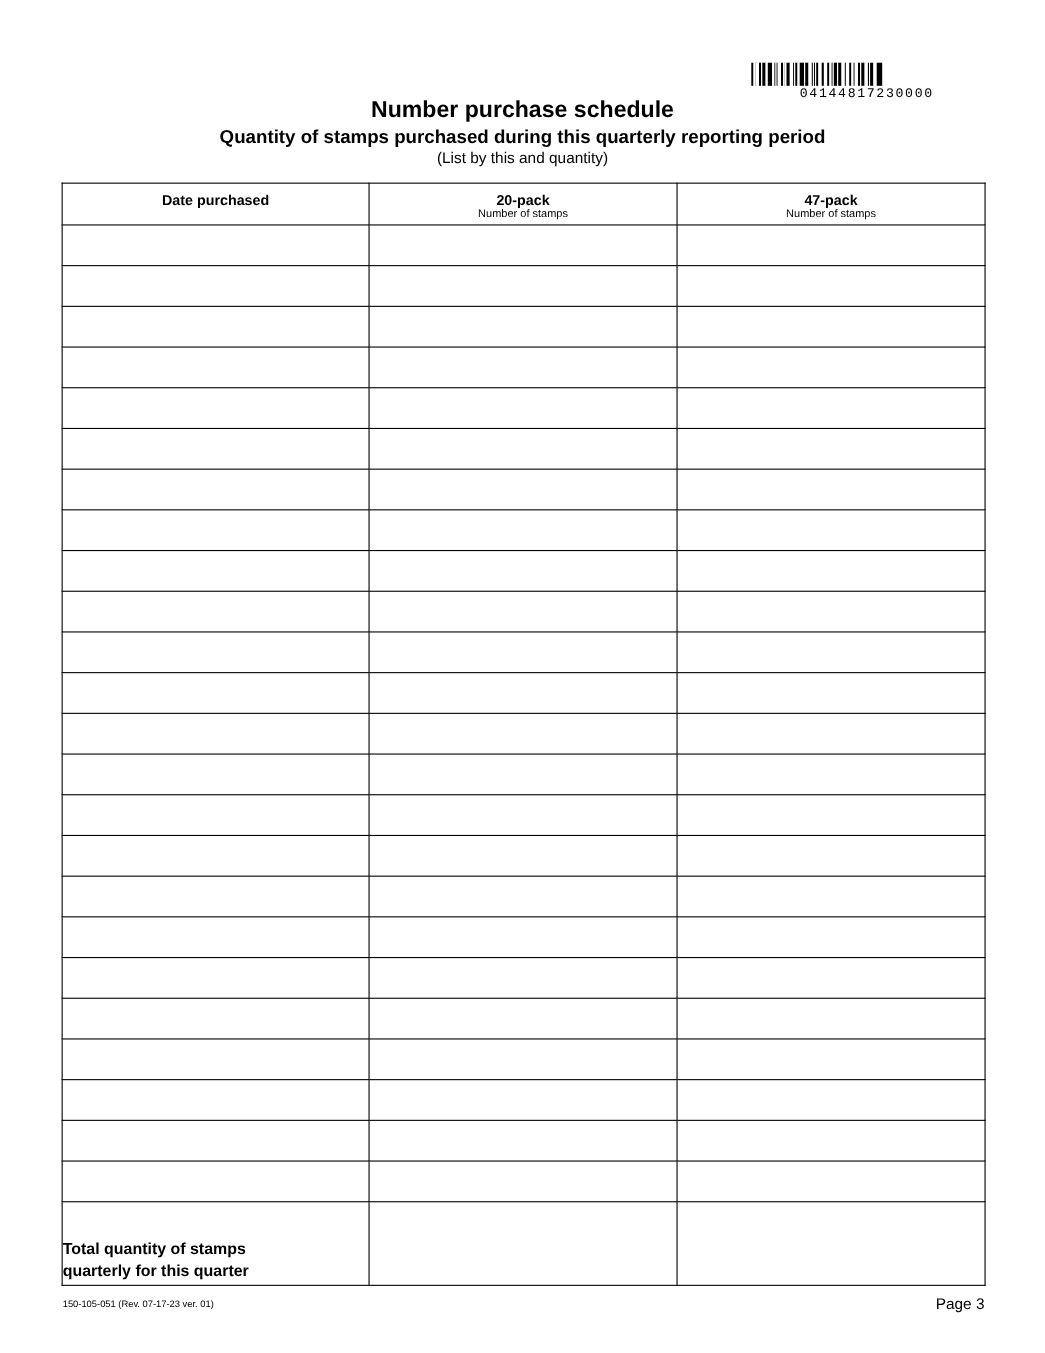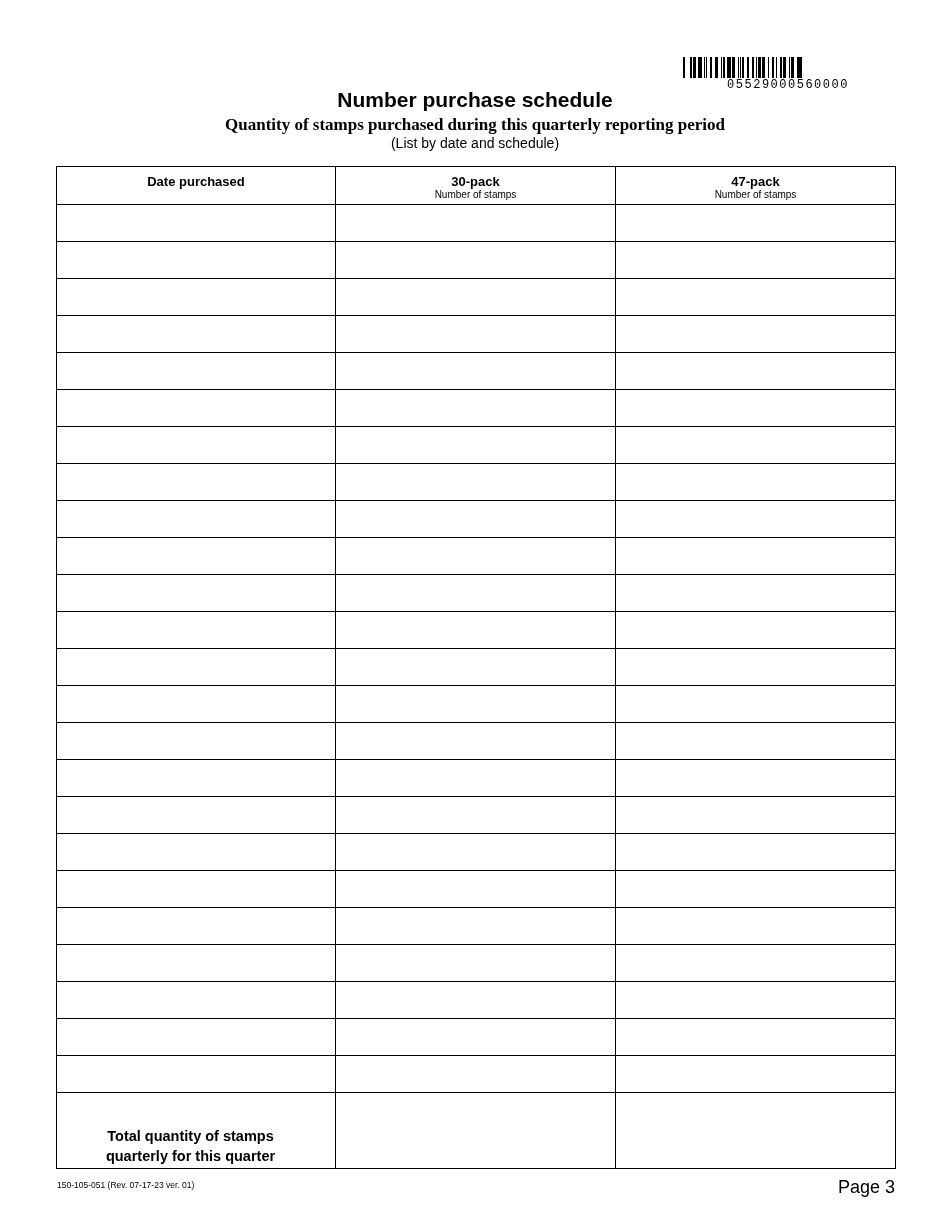--- a/index.html
+++ b/index.html
@@ -1,32 +1,32 @@
 <!DOCTYPE html>
 <html><head>
 <meta charset="utf-8">
 <style>
   html, body { margin:0; padding:0; background:#ffffff; }
   body { width:950px; height:1230px; position:relative; font-family:"Liberation Sans", sans-serif; color:#000; overflow:hidden; }
   .barcode { position:absolute; left:683px; top:57px; width:210px; height:21px; display:flex; align-items:stretch; }
   .barcode span { display:block; background:#000; height:100%; }
   .barcode-num { position:absolute; left:683px; top:78px; width:210px; text-align:center; font-family:"Liberation Mono", monospace; font-size:12px; letter-spacing:1.5px; }
   .title { position:absolute; left:0; width:950px; text-align:center; top:88px; font-size:21px; font-weight:bold; }
-  .subtitle { position:absolute; left:0; width:950px; text-align:center; top:115px; font-size:17px; font-weight:bold;font-family:Liberation Serif, serif; }
+  .subtitle { position:absolute; left:0; width:950px; text-align:center; top:115px; font-size:17px; font-weight:bold; }
   .note { position:absolute; left:0; width:950px; text-align:center; top:135px; font-size:14px; }
   table { position:absolute; left:56px; top:166px; width:839px; border-collapse:collapse; table-layout:fixed; }
   td, th { border:1.5px solid #000; padding:0; }
   th { height:37px; vertical-align:top; font-weight:normal;margin-top:48px; }
   .h-main { font-size:13px; font-weight:bold; display:block; margin-top:7px; }
   .h-sub { font-size:10px; display:block; }
   tr.data td { height:36px; }
   tr.total td { height:73px; }
-  .total-label { text-align:center; vertical-align:bottom; font-size:14.5px; font-weight:bold; line-height:20px; padding:0 11px 2px 0; }
+  .total-label { text-align:left; vertical-align:bottom; font-size:14.5px; font-weight:bold; line-height:20px; padding:0 11px 2px 0; }
   .footer-left { position:absolute; left:57px; top:1180px; font-size:8.5px; }
-  .footer-right { position:absolute; right:55px; top:1177px; font-size:18px; }
+  .footer-right { position:absolute; right:55px; top:1177px; font-size:14px; }
 </style>
 </head>
 <body>
 
 <div class="barcode" id="barcode">
     <span style="width: 1.8px;"></span>
     <span style="width: 1.8px; background: rgb(255, 255, 255);"></span>
     <span style="width: 0.9px;"></span>
     <span style="width: 2.7px; background: rgb(255, 255, 255);"></span>
     <span style="width: 1.8px;"></span>
@@ -80,39 +80,39 @@
     <span style="width: 2.7px;"></span>
     <span style="width: 2.7px; background: rgb(255, 255, 255);"></span>
     <span style="width: 0.9px;"></span>
     <span style="width: 1.8px; background: rgb(255, 255, 255);"></span>
     <span style="width: 2.7px;"></span>
     <span style="width: 2.7px; background: rgb(255, 255, 255);"></span>
     <span style="width: 2.7px;"></span>
     <span style="width: 0.9px; background: rgb(255, 255, 255);"></span>
     <span style="width: 1.8px;"></span>
   </div>
-<div class="barcode-num">05529000560000</div>
+<div class="barcode-num">04144817230000</div>
 
 <div class="title">Number purchase schedule</div>
 <div class="subtitle">Quantity of stamps purchased during this quarterly reporting period</div>
-<div class="note">(List by date and schedule)</div>
+<div class="note">(List by this and quantity)</div>
 
 <table>
   <colgroup>
       <col style="width:279px">
       <col style="width:280px">
       <col style="width:280px">
     </colgroup>
   <thead>
     <tr>
       <th>
         <span class="h-main">Date purchased</span>
       </th>
       <th>
-        <span class="h-main">30-pack</span>
+        <span class="h-main">20-pack</span>
         <span class="h-sub">Number of stamps</span>
       </th>
       <th>
         <span class="h-main">47-pack</span>
         <span class="h-sub">Number of stamps</span>
       </th>
     </tr>
   </thead>
   <tbody id="tbody">
     <tr class="data">

